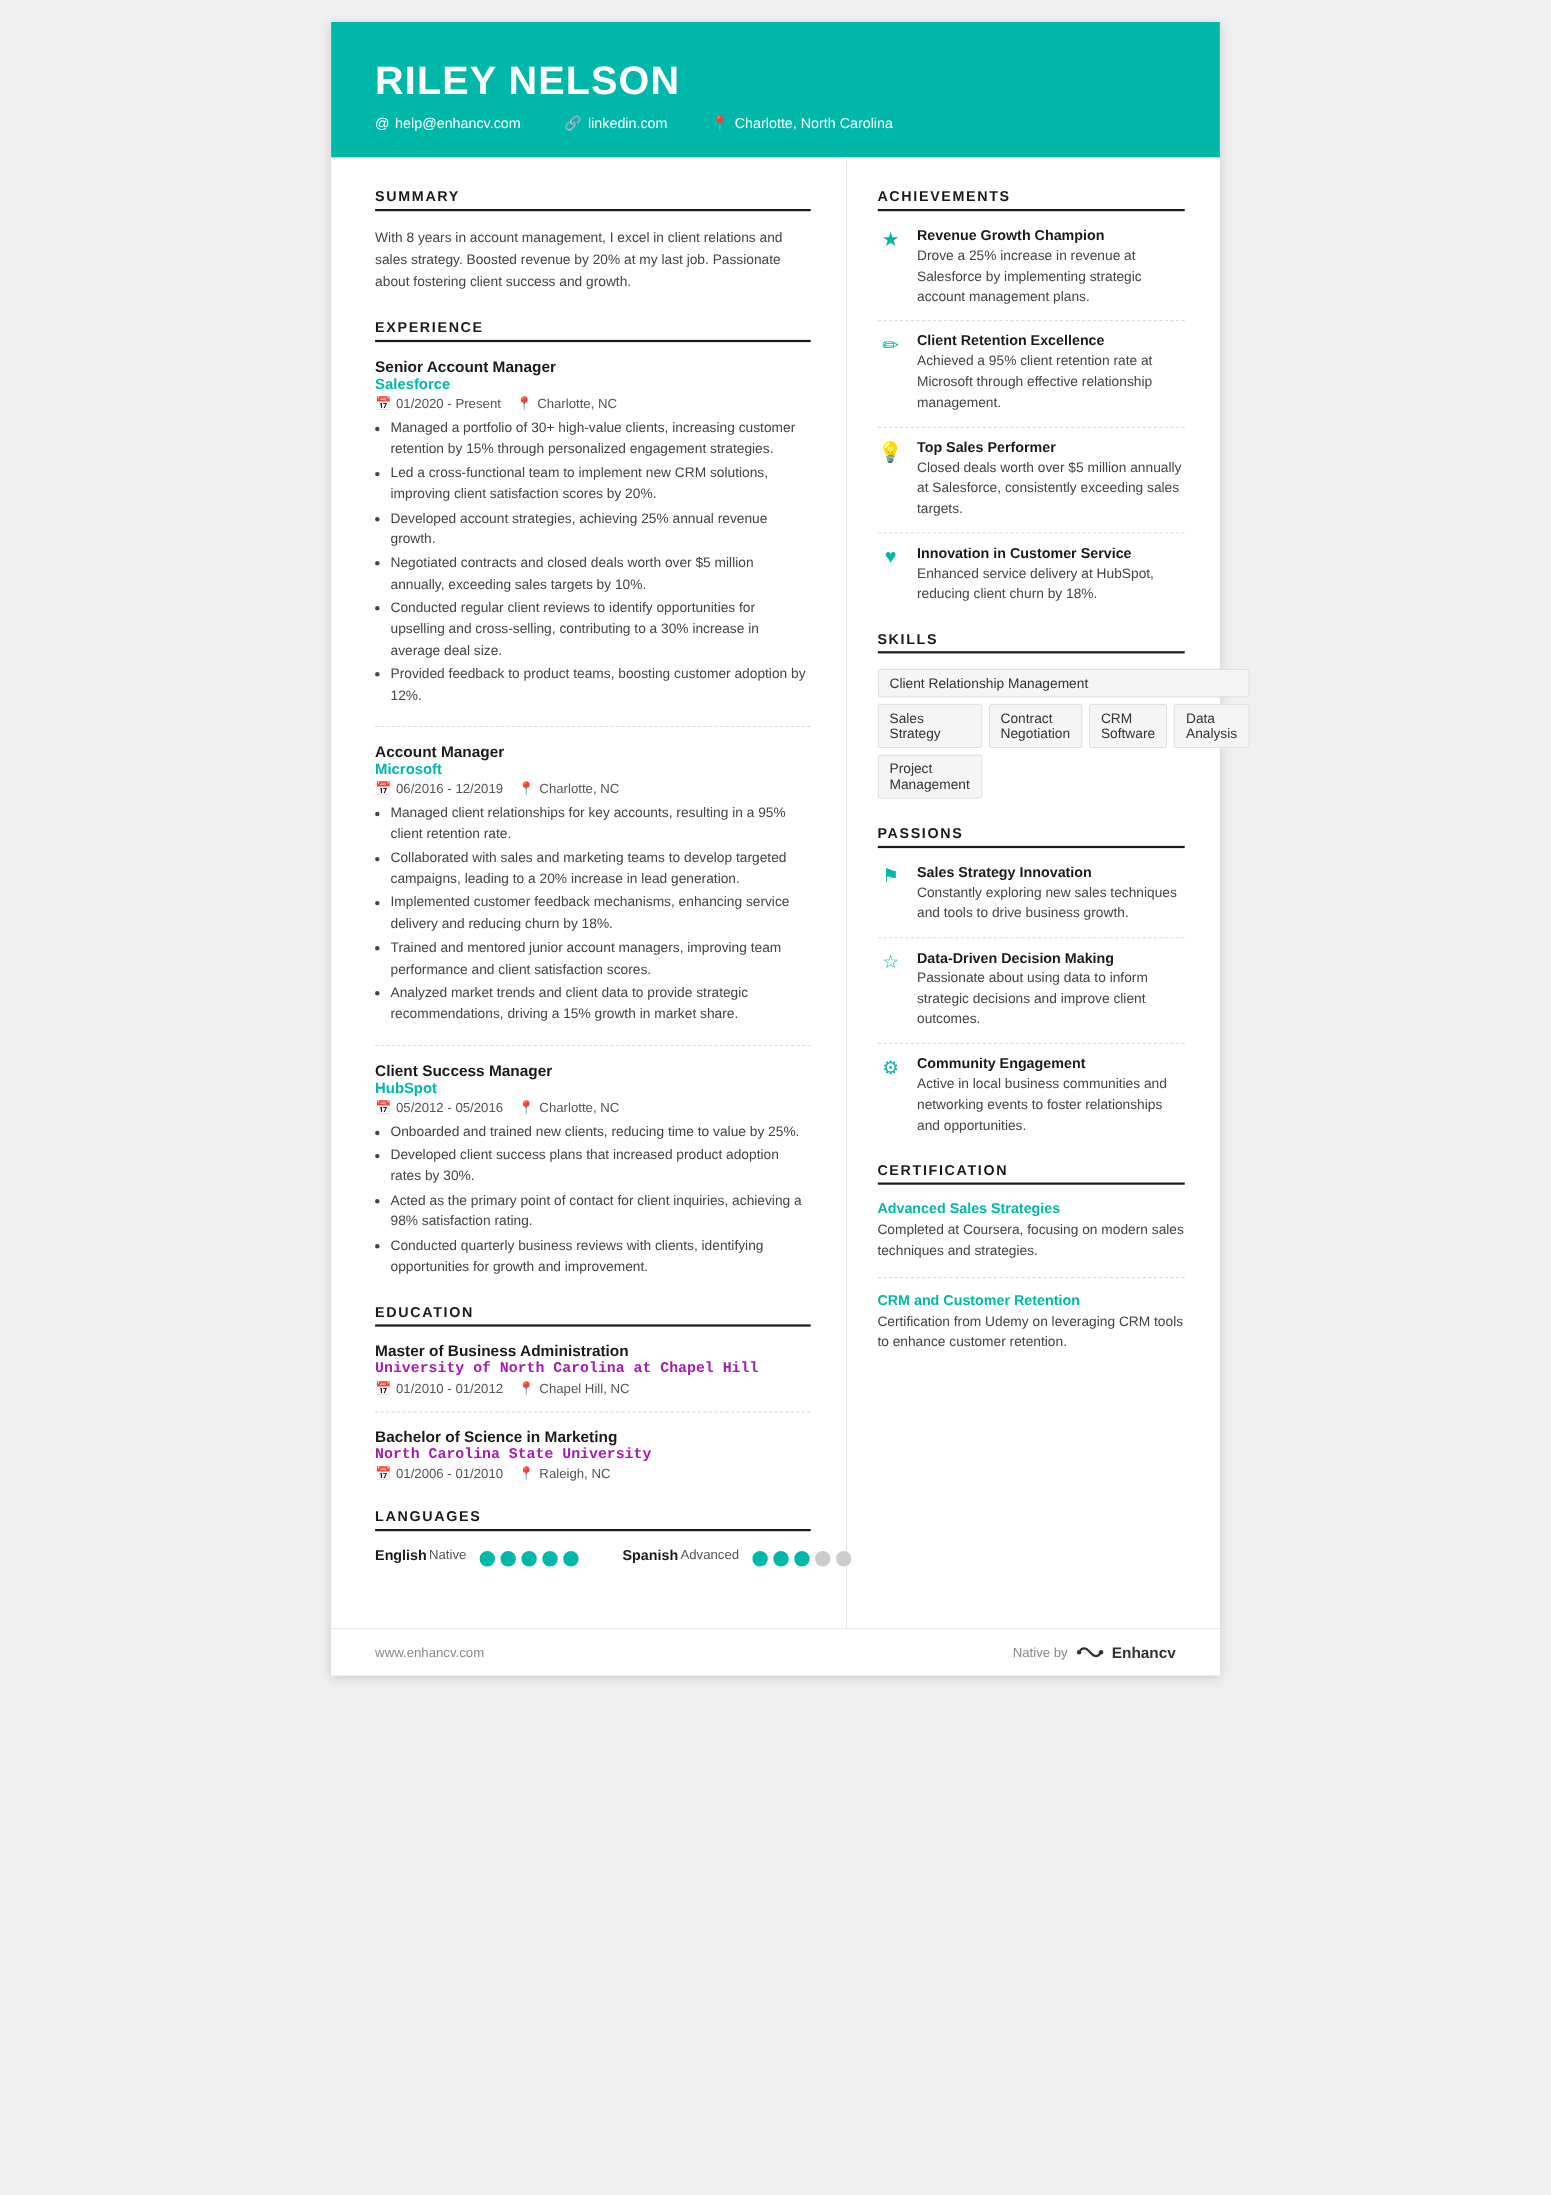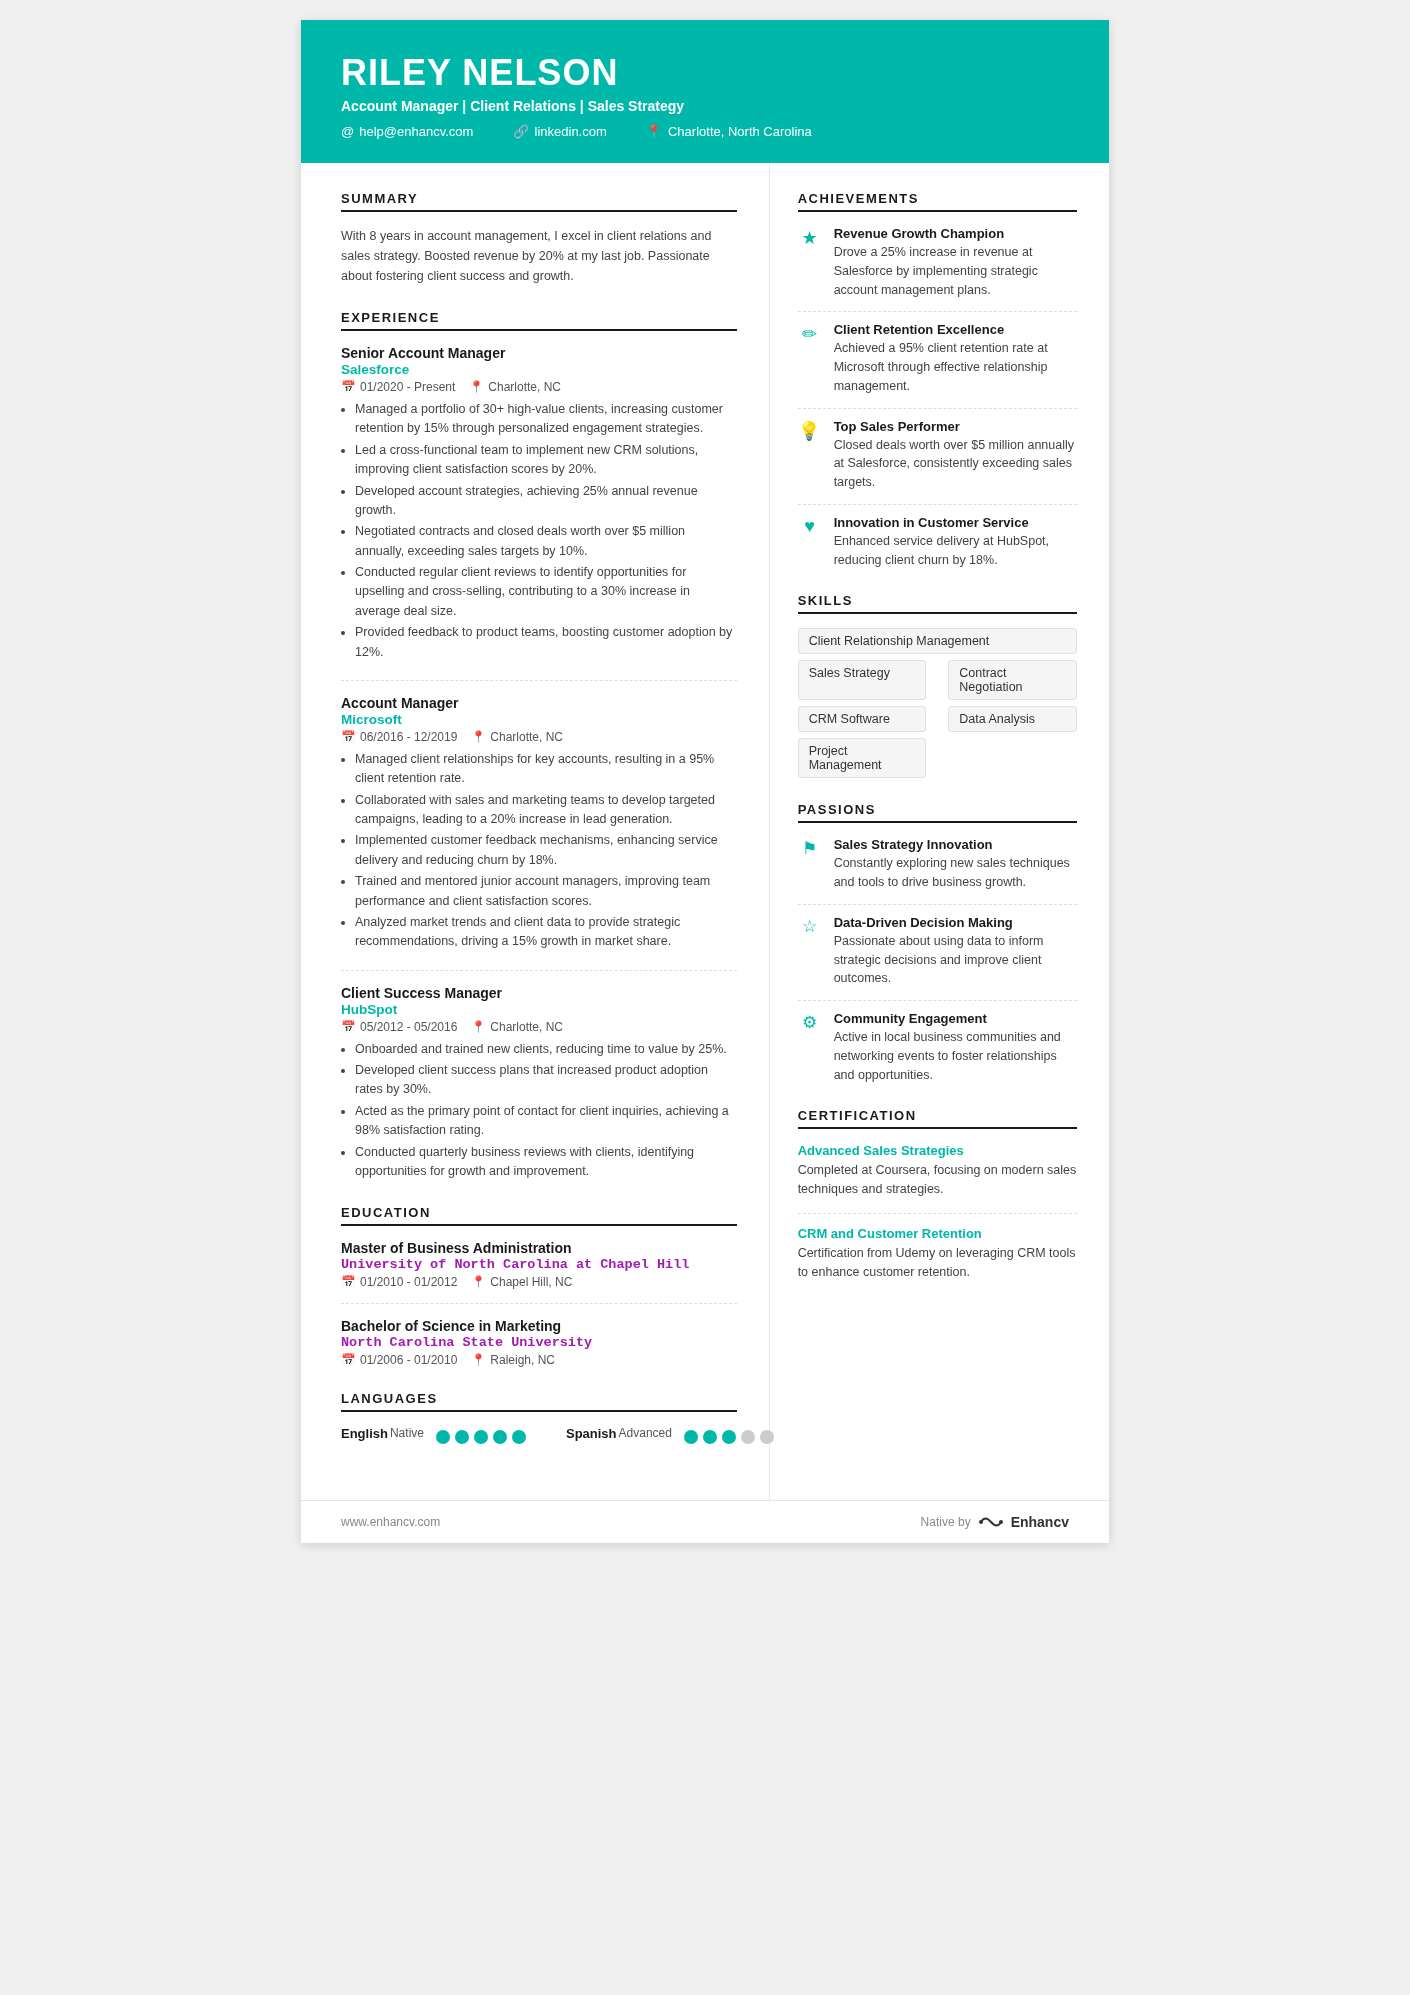--- a/index.html
+++ b/index.html
@@ -209,22 +209,22 @@
       margin-top: 2px;
     }
     .achievement-divider {
       border: none;
       border-top: 1px dashed #ddd;
       margin: 10px 0;
     }
     
     .skills-grid {
       display: grid;
-      grid-template-columns: repeat(2, 1fr);
-      gap: 6px 22px;
+      grid-template-columns: repeat(4, 1fr);
+      gap: 6px 6px;
     }
     .skill-badge {
       background: #f5f5f5;
       border: 1px solid #e0e0e0;
       border-radius: 3px;
       padding: 5px 10px;
       font-size: 12.5px;
       color: #333;
       font-weight: 500;
     }
@@ -307,21 +307,20 @@
     }
     .edu-section-gap { margin-bottom: 14px; }
   </style>
 </head>
 <body>
 
 <div class="page">
 
   <div class="header">
     <div class="header-name">RILEY NELSON</div>
-    <div class="header-title">Account Manager | Client Relations | Sales Strategy</div>
     <div class="header-contact">
       <div class="header-contact-item">
         <span class="header-contact-icon">@</span>
         <span>help@enhancv.com</span>
       </div>
       <div class="header-contact-item">
         <span class="header-contact-icon">🔗</span>
         <span>linkedin.com</span>
       </div>
       <div class="header-contact-item">

